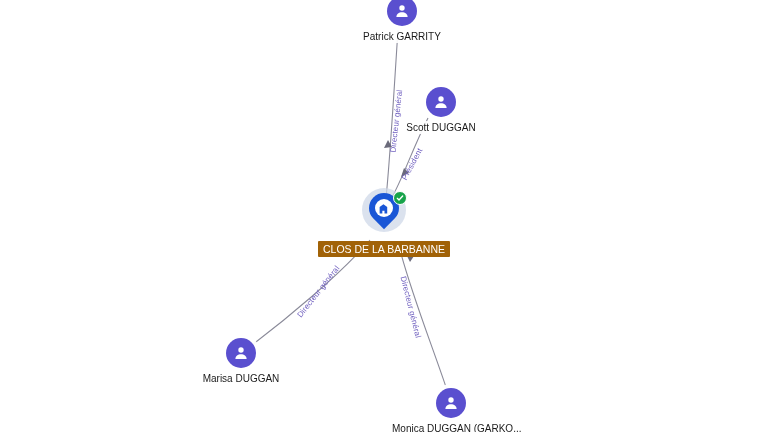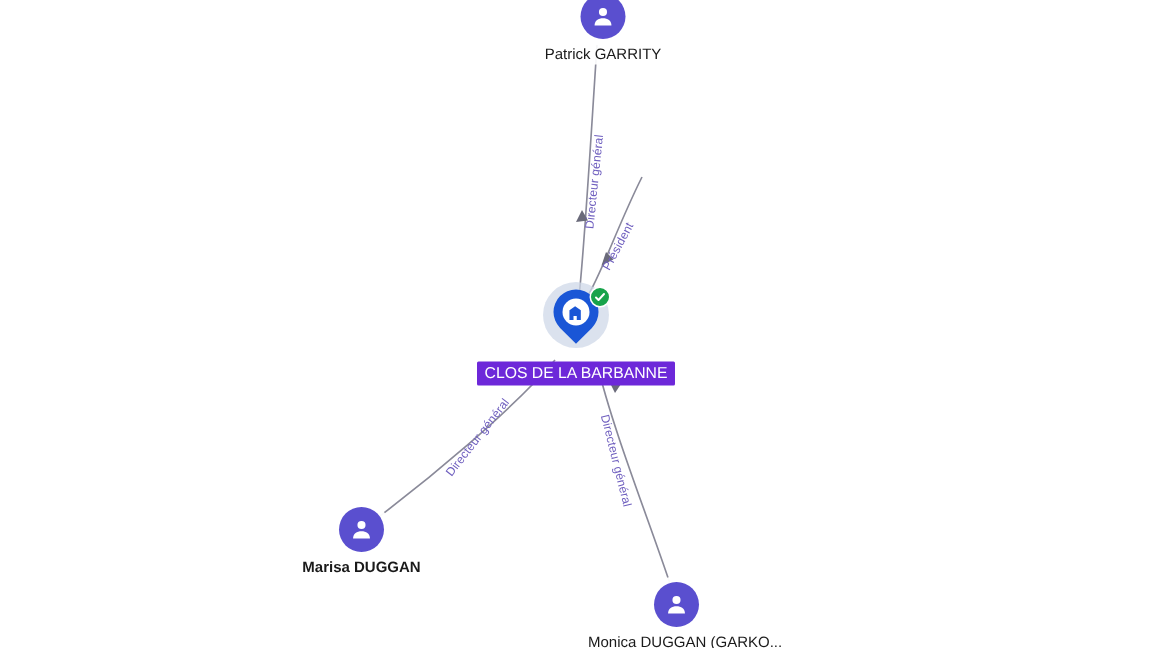--- a/index.html
+++ b/index.html
@@ -103,21 +103,21 @@
     width: 14px;
     height: 14px;
     border-radius: 50%;
     background: #17a34a;
     border: 1.5px solid #ffffff;
     box-sizing: border-box;
   }
   .pin-check svg { position: absolute; left: 1.5px; top: 1.5px; }
   .company-label {
     display: inline-block;
-    background: #6d28d9;
+    background: #a16207;
     color: #ffffff;
     font-size: 10.5px;
     line-height: 14px;
     padding: 1px 5px;
     border-radius: 1px;
     white-space: nowrap;
     position: relative;
     top: -5px;
   }
   .edge-label {
@@ -156,22 +156,31 @@
   <div class="person-node" style="left:402px; top:-4px;">
     <div class="person-circle">
       <svg width="18" height="18" viewBox="0 0 24 24" fill="#ffffff">
           <circle cx="12" cy="8" r="3.6"></circle>
           <path d="M4.5 20c0-4.2 3.4-6.4 7.5-6.4s7.5 2.2 7.5 6.4z"></path>
         </svg>
     </div>
     <span class="person-label">Patrick GARRITY</span>
   </div>
 
-
-  <div class="person-node" style="left:241px; top:338px;font-weight:bold;">
+  <div class="person-node" style="left:441px; top:87px;">
+    <div class="person-circle">
+      <svg width="18" height="18" viewBox="0 0 24 24" fill="#ffffff">
+          <circle cx="12" cy="8" r="3.6"></circle>
+          <path d="M4.5 20c0-4.2 3.4-6.4 7.5-6.4s7.5 2.2 7.5 6.4z"></path>
+        </svg>
+    </div>
+    <span class="person-label">Scott DUGGAN</span>
+  </div>
+
+  <div class="person-node" style="left:241px; top:338px;">
     <div class="person-circle">
       <svg width="18" height="18" viewBox="0 0 24 24" fill="#ffffff">
           <circle cx="12" cy="8" r="3.6"></circle>
           <path d="M4.5 20c0-4.2 3.4-6.4 7.5-6.4s7.5 2.2 7.5 6.4z"></path>
         </svg>
     </div>
     <span class="person-label">Marisa DUGGAN</span>
   </div>
 
   <div class="person-node" style="left:451px; top:388px;">

